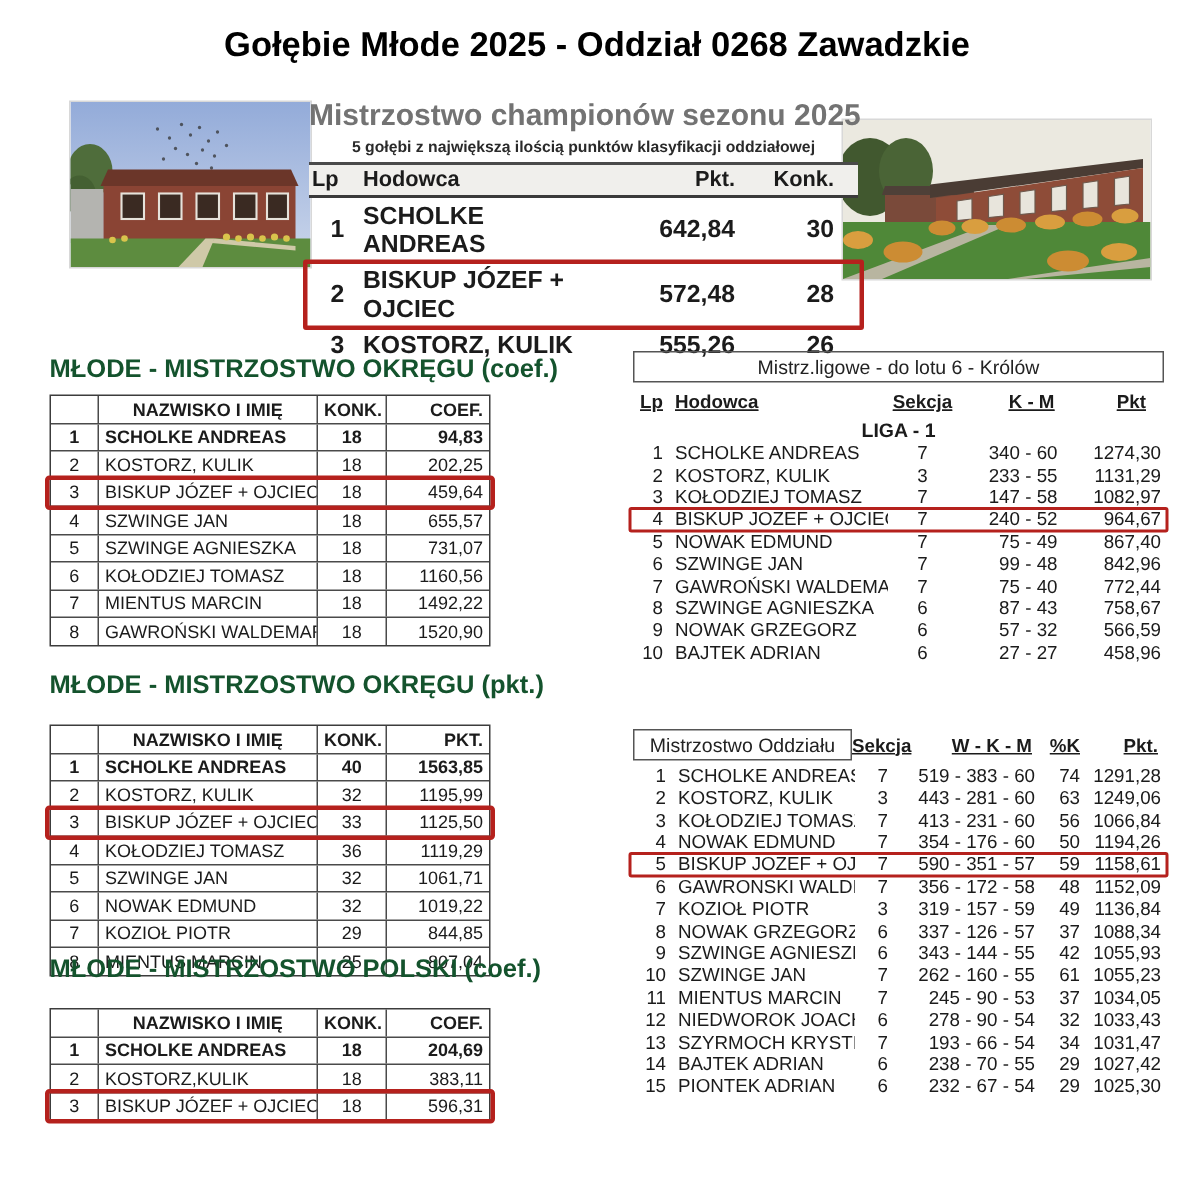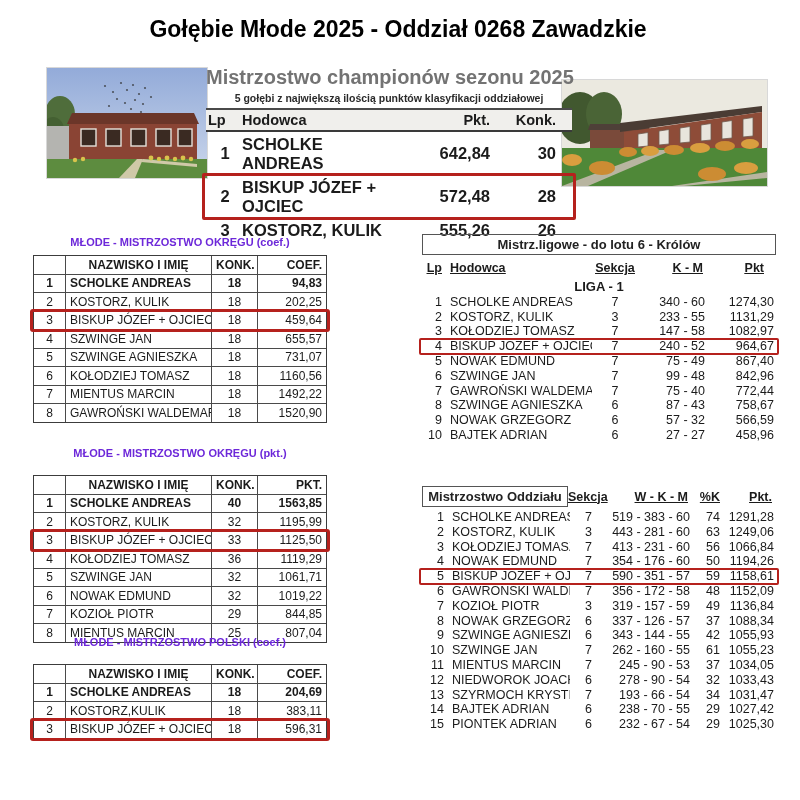--- a/index.html
+++ b/index.html
@@ -26,40 +26,40 @@
   .champ-row{display:grid;grid-template-columns:34px 1fr 86px 80px;align-items:center;
     font-size:16.5px;font-weight:bold;padding:2.5px 2px;position:relative;}
   .champ-row .c-lp{text-align:center;}
   .champ-row .c-pkt{text-align:right;}
   .champ-row .c-konk{text-align:right;padding-right:14px;}
   .champ-row.hl::after{content:"";position:absolute;left:-4px;right:-4px;top:-2px;bottom:-2px;
     border:3.5px solid var(--hl,#b5211d);border-radius:2px;pointer-events:none;}
   
   .lblock{position:absolute;left:33px;width:294px;}
   .lt0{top:236px;} .lt1{top:447px;} .lt2{top:636px;}
-  .ltitle{font-size:11px;font-weight:bold;text-align:center;color:#6d28d9;white-space:nowrap;}
+  .ltitle{font-size:17px;font-weight:bold;text-align:center;color:#14532d;white-space:nowrap;}
   .lt0 .ltitle{margin-bottom:7px;} .lt1 .ltitle{margin-bottom:16px;} .lt2 .ltitle{margin-bottom:16px;}
   .ltable{border:1.5px solid #3c3c3c;}
   .lrow{display:grid;grid-template-columns:32px 146px 46px 1fr;position:relative;
     border-bottom:1px solid #4a4a4a;}
   .lrow:last-child{border-bottom:none;}
   .lrow .lc{padding:1.5px 4px;font-size:12px;line-height:14.5px;white-space:nowrap;overflow:hidden;}
   .lrow .lc-num{text-align:center;border-right:1px solid #4a4a4a;}
   .lrow .lc-name{border-right:1px solid #4a4a4a;}
   .lrow .lc-konk{text-align:center;border-right:1px solid #4a4a4a;}
   .lrow .lc-val{text-align:right;}
   .lrow.lhead{font-weight:bold;}
   .lrow.lhead .lc-name{text-align:center;}
   .lrow.bold{font-weight:bold;}
   .lrow.hl::after{content:"";position:absolute;left:-4px;right:-4px;top:-3px;bottom:-3px;
     border:3px solid var(--hl,#b5211d);border-radius:3px;pointer-events:none;z-index:2;}
   
   .rblock{position:absolute;left:422px;width:354px;}
   .rt1{top:234px;} .rt2{top:486px;}
-  .rbox-title{border:1.2px solid #555;text-align:center;font-size:13px;font-weight:bold;
+  .rbox-title{border:1.2px solid #555;text-align:center;font-size:13px;font-weight:normal;
     padding:2px 0;color:#222;}
   .r1grid{display:grid;grid-template-columns:20px 150px 46px 67px 1fr;}
   .r1head{margin-top:6px;font-weight:bold;font-size:12.5px;}
   .r1head span{text-decoration:underline;}
   .rgroup{text-align:center;font-size:13px;font-weight:bold;padding:2px 0 1px 0;}
   .rrow{position:relative;font-size:12.5px;line-height:14.8px;white-space:nowrap;}
   .rc-lp{text-align:right;}
   .rc-name{padding-left:8px;overflow:hidden;}
   .rc-sek{text-align:center;}
   .rc-km{text-align:right;}

